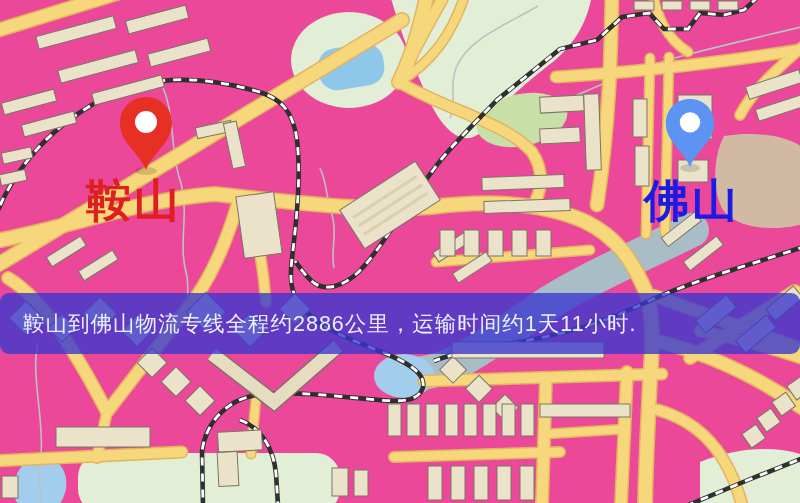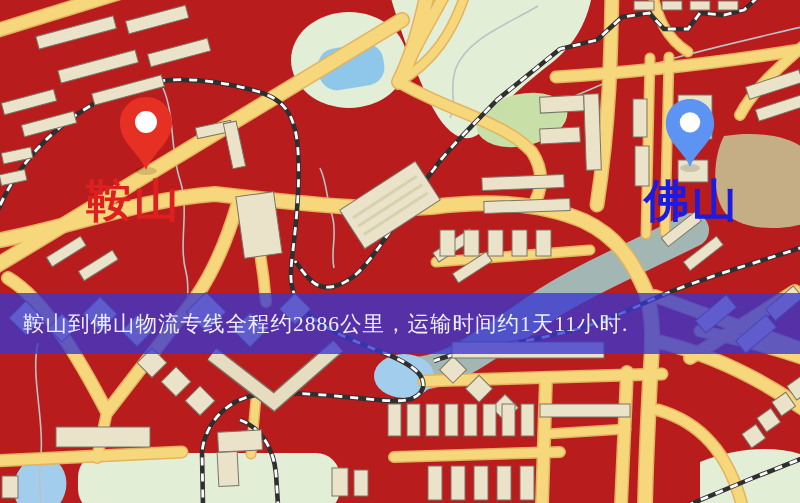--- a/index.html
+++ b/index.html
@@ -1,38 +1,38 @@
 <!DOCTYPE html>
 <html><head>
 <meta charset="utf-8">
 <style>
   html,body{margin:0;padding:0;background:#888;}
   .stage{
     position:relative;width:800px;height:503px;overflow:hidden;
-    background:#b91c1c;font-family:Liberation Serif, serif;
+    background:#ec4899;font-family:Liberation Sans, sans-serif;
   }
   .stage svg{position:absolute;left:0;top:0;}
   
   .road-casing use{stroke:#e3b35f;fill:none;stroke-linecap:round;stroke-linejoin:round;}
   .road-fill   use{stroke:#f6d77c;fill:none;stroke-linecap:round;stroke-linejoin:round;}
   
   .rail-base{stroke:#2f2f2f;stroke-width:4.6;fill:none;stroke-linecap:butt;}
   .rail-dash{stroke:#ffffff;stroke-width:2.8;fill:none;stroke-dasharray:8 8;}
   
   .bldg rect{fill:#eae2c9;stroke:#7a7466;stroke-width:1;}
   .bldg .hatch{fill:#d9d0ae;stroke:none;}
   .park{fill:#e3eed6;}
   .park-dark{fill:#c9dfa8;}
   .stream{stroke:#b9c3c5;stroke-width:1.6;fill:none;}
   .marker-label{font-weight:bold;font-size:45px;letter-spacing:3px;}
   
   .banner{
     position:absolute;left:0;top:293px;width:800px;height:61px;
     background:rgba(56,54,206,0.78);
-    display:flex;align-items:center;
+    display:flex;align-items:center;border-radius:9px;
   }
   .banner span{
     color:#edeffe;font-size:21.5px;padding-left:23px;letter-spacing:1px;
     white-space:nowrap;
   }
 </style>
 </head>
 <body>
 
 <div class="stage">

